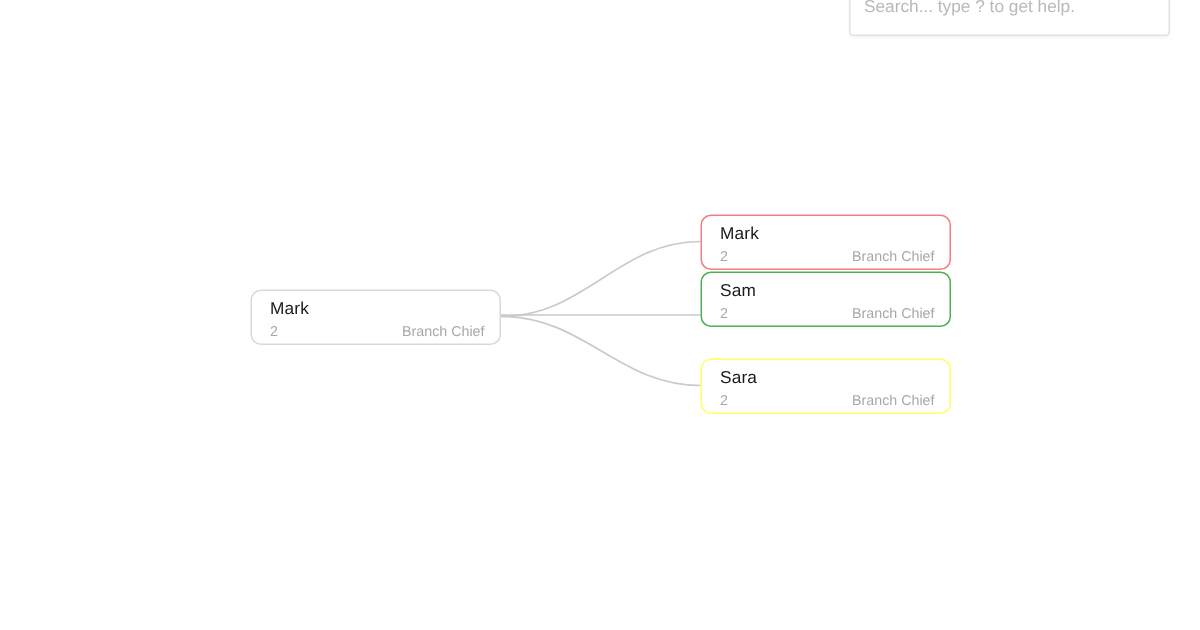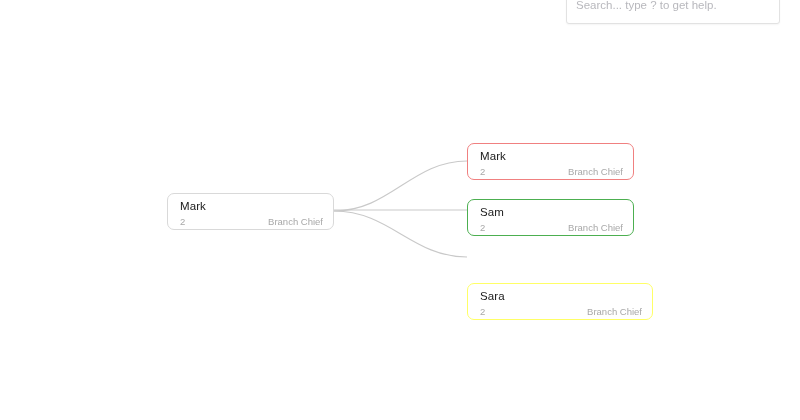--- a/index.html
+++ b/index.html
@@ -111,27 +111,26 @@
   
   #node-root {
     left: 167px;  top: 193px;  width: 167px; height: 37px;
     border: 1px solid #d9d9d9;
   }
   #node-child-0 {
     left: 467px;  top: 143px;  width: 167px; height: 37px;
     border: 1.6px solid #f08080;
   }
   #node-child-1 {
-    left: 467px;  top: 199px;  width: 167px; height: 37px;
+    left: 467px;  top: 181px;  width: 167px; height: 37px;
     border: 1.6px solid #4caf50;
   }
   #node-child-2 {
-    left: 467px;  top: 239px;  width: 186px; height: 37px;
+    left: 467px;  top: 239px;  width: 167px; height: 37px;
     border: 1.6px solid #ffff66;
-    margin-top: 44px;
   }
 </style>
 </head>
 <body>
 
 <div id="chart-canvas">
 
   <svg id="connectors" viewBox="0 0 800 420" width="800" height="420">
     <path d="M 334 211 C 390 211, 412 161, 467 161" style="stroke: rgb(201, 201, 201);"></path>
     <path d="M 334 210 L 467 210" style="stroke: rgb(201, 201, 201);"></path>

